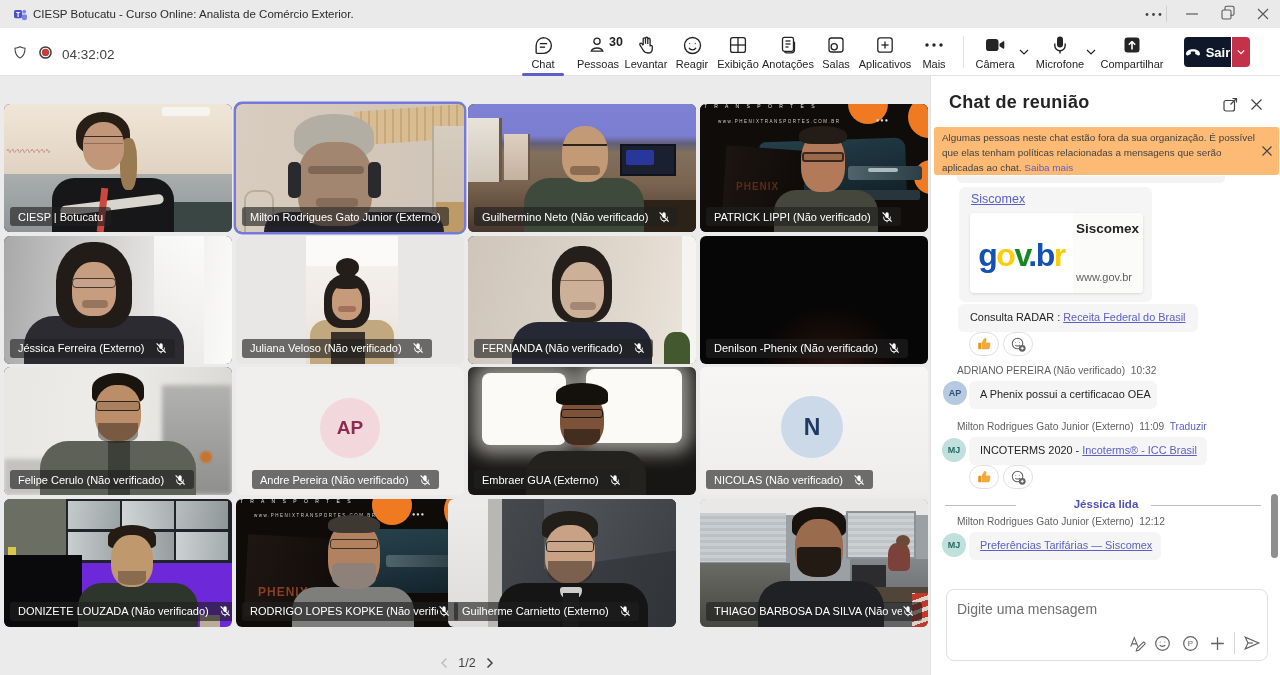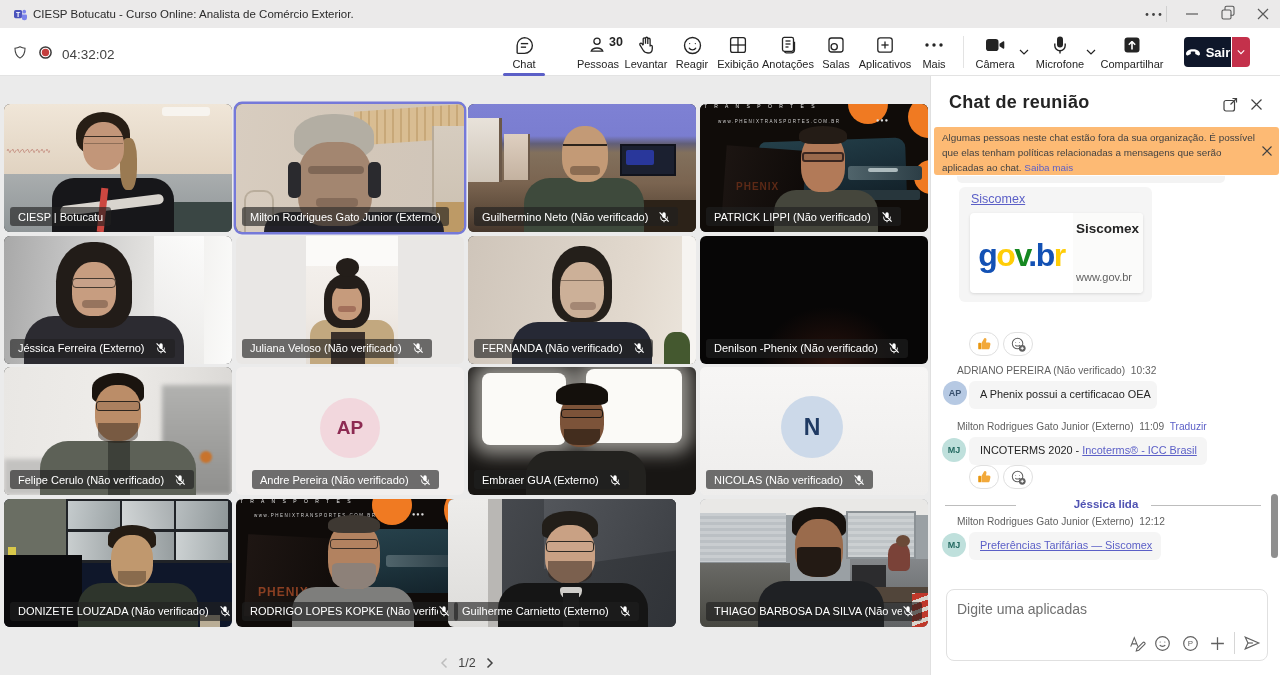--- a/index.html
+++ b/index.html
@@ -63,21 +63,21 @@
 <div id="toolbar">
   <svg class="abs" style="left:13px;top:17px" width="14" height="15" viewBox="0 0 20 20">
       <path d="M10 1.8 C12.5 3.2 15 3.8 17.2 3.9 C17.2 9.5 15.6 14.9 10 18 C4.4 14.9 2.8 9.5 2.8 3.9 C5 3.8 7.5 3.2 10 1.8 Z" fill="none" stroke="#404040" stroke-width="1.5"></path>
     </svg>
   <svg class="abs" style="left:39px;top:18px" width="13" height="13">
       <circle cx="6.5" cy="6.5" r="5.6" fill="none" stroke="#3d3b3b" stroke-width="1.5"></circle>
       <circle cx="6.5" cy="6.5" r="3.7" fill="#c43e3e"></circle>
     </svg>
   <div class="abs" style="left:62px;top:19px;font-size:13.5px;color:#424242;">04:32:02</div>
 
-  <div class="tbtn" style="left:503px;width:42px;">
+  <div class="tbtn" style="left:522px;width:42px;">
     <div class="ticon">
         <svg width="21" height="21" viewBox="0 0 20 20" fill="none" stroke="#242424" stroke-width="1.3">
           <path d="M10 2.5 a7.5 7.5 0 0 1 0 15 h-6.2 a0.8 0.8 0 0 1 -0.8 -0.8 v-6.7 a7.5 7.5 0 0 1 7 -7.5 Z"></path>
           <line x1="6.5" y1="8.2" x2="13.5" y2="8.2"></line>
           <line x1="6.5" y1="11.6" x2="11.5" y2="11.6"></line>
         </svg>
       </div>
     <div class="lbl">Chat</div>
     <div class="abs" style="left:0;top:39px;width:42px;height:3px;border-radius:2px;background:#5b5fc7;"></div>
   </div>
@@ -422,21 +422,21 @@
 <div class="nlabel" style="left:6px;bottom:6px;">NICOLAS (Não verificado)<span class="mic">
         <svg width="12" height="12" viewBox="0 0 12 12">
           <rect x="4.3" y="1.2" width="3.4" height="5.8" rx="1.7" fill="#fff"></rect>
           <path d="M2.6 5.6 v0.9 a3.4 3.4 0 0 0 6.8 0 v-0.9" stroke="#fff" stroke-width="1" fill="none"></path>
           <line x1="6" y1="10" x2="6" y2="11.3" stroke="#fff" stroke-width="1"></line>
           <line x1="1.6" y1="1.4" x2="10.6" y2="10.6" stroke="#fff" stroke-width="1.2"></line>
         </svg>
       </span></div>
 </div>
 
-<div class="tile" style="left:4px;top:498.5px;background:#0f172a;">
+<div class="tile" style="left:4px;top:498.5px;background:#6d28d9;">
   <div class="in" style="left:0;top:0;width:64px;height:62px;background:#6a6e63;"></div>
   <div class="in" style="left:4px;top:48px;width:8px;height:10px;background:#d8c84a;"></div>
   <div class="in" style="left:62px;top:0;width:166px;height:64px;background:#202327;display:flex;flex-wrap:wrap;gap:2px;padding:2px;">
     <div style="width:52px;height:28px;background:linear-gradient(100deg,#c5cbcd,#9aa2a4);"></div>
     <div style="width:52px;height:28px;background:linear-gradient(80deg,#d2d6d7,#a8aeb0);"></div>
     <div style="width:52px;height:28px;background:linear-gradient(100deg,#b8bec0,#8e9698);"></div>
     <div style="width:52px;height:28px;background:linear-gradient(90deg,#c9cecf,#9fa6a8);"></div>
     <div style="width:52px;height:28px;background:linear-gradient(85deg,#bfc5c6,#959c9e);"></div>
     <div style="width:52px;height:28px;background:linear-gradient(95deg,#cdd2d3,#a3abad);"></div>
   </div>
@@ -567,20 +567,23 @@
   <div class="bubble" style="left:28px;top:111px;width:193px;height:115px;">
     <div style="position:absolute;left:12px;top:5px;font-size:12.5px;" class="link">Siscomex</div>
     <div style="position:absolute;left:11px;top:26px;width:173px;height:80px;background:#ffffff;border-radius:4px;box-shadow:0 1px 3px rgba(0,0,0,.12);overflow:hidden;">
       <div style="position:absolute;left:103px;top:0;width:70px;height:80px;background:#fbfbfa;"></div>
       <div style="position:absolute;left:0px;top:24px;width:103px;text-align:center;font-size:32px;font-weight:bold;letter-spacing:-1.5px;"><span style="color:#1351b4;">g</span><span style="color:#ffcd07;">o</span><span style="color:#168821;">v</span><span style="color:#1351b4;">.b</span><span style="color:#ffcd07;">r</span></div>
       <div style="position:absolute;left:106px;top:8px;width:62px;font-size:13.5px;font-weight:bold;color:#242424;">Siscomex</div>
       <div style="position:absolute;left:106px;top:58px;width:62px;font-size:11px;color:#616161;">www.gov.br</div>
     </div>
   </div>
 
+  <div class="bubble" style="left:27px;top:228px;width:240px;height:28px;">
+    <div style="position:absolute;left:12px;top:7px;font-size:10.9px;color:#242424;white-space:nowrap;">Consulta RADAR : <span class="link">Receita Federal do Brasil</span></div>
+  </div>
   <div class="chip" style="left:38px;top:256px;">
       <svg width="14" height="14" viewBox="0 0 16 16">
         <path d="M5 7 L5 14 L12.5 14 C13.6 14 14.3 13.3 14.5 12.2 L15.3 8.6 C15.6 7.4 14.8 6.4 13.6 6.4 L10.2 6.4 L10.8 3.4 C11 2.2 10.2 1.2 9.2 1.2 C8.6 1.2 8.1 1.5 7.9 2.1 Z" fill="#f2a93b"></path>
         <rect x="1.4" y="6.6" width="3.2" height="7.4" rx="1" fill="#e8960f"></rect>
       </svg>
     </div>
   <div class="chip" style="left:72px;top:256px;">
       <svg width="15" height="15" viewBox="0 0 16 16" fill="none" stroke="#616161" stroke-width="1.1">
         <circle cx="7" cy="7" r="5.6"></circle>
         <circle cx="5" cy="5.8" r="0.5" fill="#616161" stroke="none"></circle>
@@ -625,21 +628,21 @@
 
   <div class="meta" style="left:26px;top:440px;">Milton Rodrigues Gato Junior (Externo) &nbsp;12:12</div>
   <div class="avatar" style="left:11px;top:457px;background:#bfe0dc;color:#266b63;">MJ</div>
   <div class="bubble" style="left:38px;top:456px;width:192px;height:28px;">
     <div style="position:absolute;left:11px;top:7px;font-size:10.9px;white-space:nowrap;" class="link">Preferências Tarifárias — Siscomex</div>
   </div>
 
   <div class="abs" style="left:340px;top:418px;width:7px;height:64px;background:#8f8f8f;border-radius:3.5px;"></div>
 
   <div class="abs" style="left:15px;top:513px;width:322px;height:72px;border:1px solid #e0e0e0;border-radius:8px;background:#fff;">
-    <div style="position:absolute;left:10px;top:11px;font-size:14px;color:#707070;">Digite uma aplicadas</div>
+    <div style="position:absolute;left:10px;top:11px;font-size:14px;color:#707070;">Digite uma mensagem</div>
     <svg class="abs" style="left:181px;top:44px" width="18" height="18" viewBox="0 0 20 20" fill="none" stroke="#616161" stroke-width="1.2">
         <path d="M3 14 L7 4 L11 14 M4.2 11 h5.6"></path>
         <path d="M10 16 L16.5 9.5 a1.4 1.4 0 0 1 2 2 L12 18 l-2.8 0.8 Z"></path>
       </svg>
     <svg class="abs" style="left:207px;top:45px" width="17" height="17" viewBox="0 0 16 16" fill="none" stroke="#616161" stroke-width="1.1">
         <circle cx="8" cy="8" r="6.4"></circle>
         <circle cx="5.8" cy="6.6" r="0.55" fill="#616161" stroke="none"></circle>
         <circle cx="10.2" cy="6.6" r="0.55" fill="#616161" stroke="none"></circle>
         <path d="M5.4 9.6 a3.6 3.6 0 0 0 5.2 0"></path>
       </svg>

